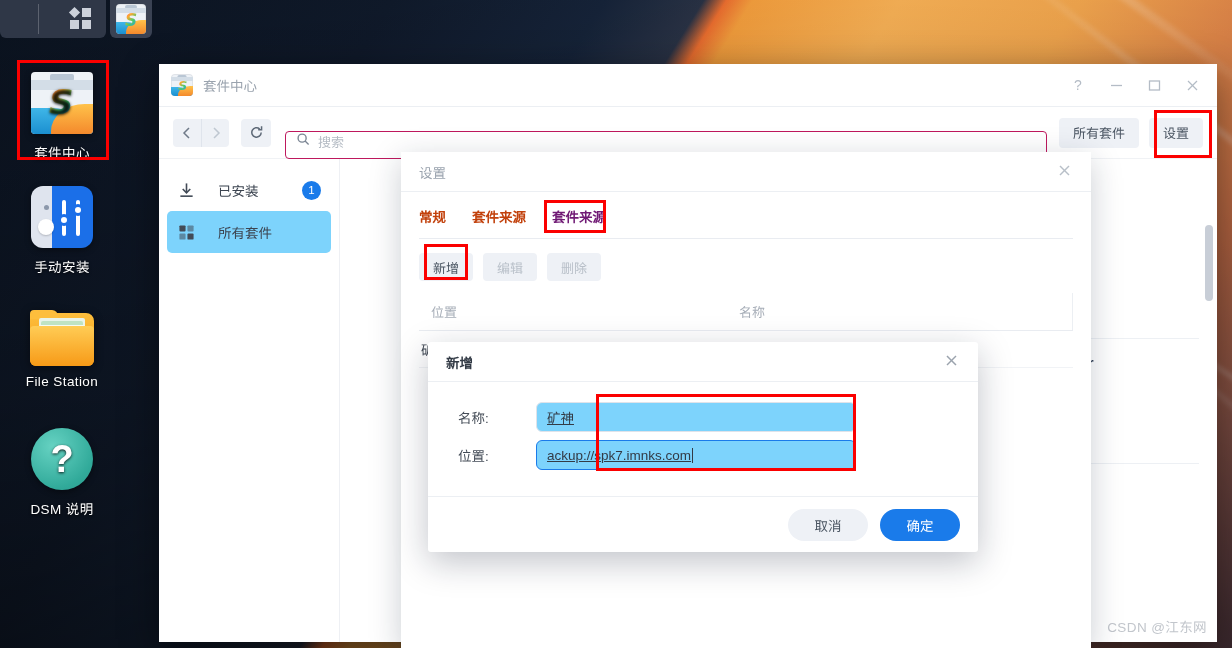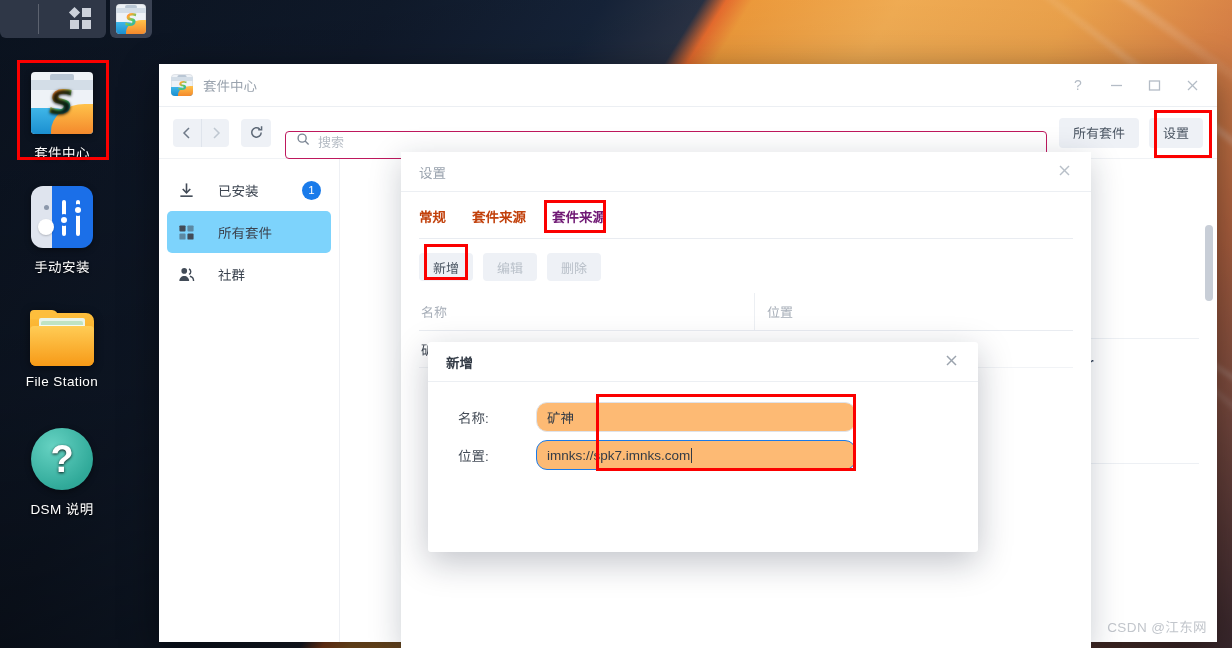--- a/index.html
+++ b/index.html
@@ -261,23 +261,23 @@
   .add-title {
     height: 40px; flex: 0 0 40px; display: flex; align-items: center;
     padding: 0 14px 0 18px; border-bottom: 1px solid #eceff3;
   }
   .add-title .t { color: #333b46; font-size: 13.5px; font-weight: bold; }
   .add-title .x { margin-left: auto; color: #9ba3ad; font-size: 15px; padding: 4px 6px; }
   .add-body { flex: 1; padding: 20px 18px 0 18px; }
   .frow { display: flex; align-items: center; margin-bottom: 8px; }
   .flabel { width: 90px; color: #444c57; font-size: 13.5px; padding-left: 12px; }
   .finput {
-    width: 320px; height: 30px; border: 1px solid #dfe3ea; border-radius: 11px;
+    width: 320px; height: 30px; border: 1px solid #dfe3ea; border-radius: 6px;
     display: flex; align-items: center; padding: 0 10px;
-    color: #333b46; font-size: 13.5px; background: #fdba74;
+    color: #333b46; font-size: 13.5px; background: #7dd3fc; text-decoration: underline;
   }
   .finput.focused { border-color: #1a7bea; }
   .caret {
     display: inline-block; width: 1px; height: 15px; background: #333b46;
     margin-left: 1px; vertical-align: -3px;
   }
   .add-foot {
     height: 56px; flex: 0 0 56px; border-top: 1px solid #eceff3;
     display: flex; align-items: center; justify-content: flex-end; gap: 12px; padding: 0 18px;
   }
@@ -450,30 +450,20 @@
       <div class="side-item active">
         <span class="side-icon">
           <svg width="17" height="17" viewBox="0 0 18 18">
               <rect x="1.5" y="1.5" width="6.5" height="6.5" rx="1" fill="currentColor"></rect>
               <rect x="10" y="1.5" width="6.5" height="6.5" rx="1" fill="currentColor" opacity=".55"></rect>
               <rect x="1.5" y="10" width="6.5" height="6.5" rx="1" fill="currentColor" opacity=".55"></rect>
               <rect x="10" y="10" width="6.5" height="6.5" rx="1" fill="currentColor"></rect>
             </svg>
         </span>
         <span>所有套件</span>
-      </div>
-      <div class="side-item">
-        <span class="side-icon">
-          <svg width="17" height="17" viewBox="0 0 18 18">
-              <circle cx="6.6" cy="5.2" r="3" fill="currentColor"></circle>
-              <path d="M1.4 16c0-3.2 2.3-5.4 5.2-5.4S11.8 12.8 11.8 16z" fill="currentColor"></path>
-              <path d="M11.6 3.2a3 3 0 0 1 0 5.6M12.6 10.9c2.3.5 3.9 2.5 3.9 5.1" fill="none" stroke="currentColor" stroke-width="1.5"></path>
-            </svg>
-        </span>
-        <span>社群</span>
       </div>
     </div>
 
     <div class="win-main">
       <div class="pkg-grid">
         <div class="pkg-card" style="top:56px; height:118px;">
           <div class="ctitle"></div>
           <div class="csub" style="margin-top:40px;">管理</div>
         </div>
         <div class="pkg-card" style="top:174px; height:125px;">
@@ -510,22 +500,22 @@
   <div class="dlg-tabs-rule"></div>
 
   <div class="dlg-buttons">
     <div class="sbtn">新增</div>
     <div class="sbtn disabled">编辑</div>
     <div class="sbtn disabled">删除</div>
   </div>
 
   <div class="srctable">
     <div class="thead">
+      <div class="th c2">位置</div>
       <div class="th c1">名称</div>
-      <div class="th c2">位置</div>
     </div>
     <div class="trow">
       <div class="td c1">矿</div>
       <div class="td c2">https://spk7.imnks.com/</div>
     </div>
   </div>
 </div>
 
 <div id="add-dialog">
   <div class="add-title">
@@ -540,24 +530,28 @@
   <div class="add-body">
     <div class="frow">
       <div class="flabel">名称:</div>
       <div class="finput">
         <span>矿神</span>
       </div>
     </div>
     <div class="frow">
       <div class="flabel">位置:</div>
       <div class="finput focused">
-        <span>imnks://spk7.imnks.com</span>
+        <span>ackup://spk7.imnks.com</span>
           <span class="caret"></span>
       </div>
     </div>
+  </div>
+  <div class="add-foot">
+    <div class="pbtn secondary">取消</div>
+    <div class="pbtn primary">确定</div>
   </div>
 </div>
 
 <div class="annot" style="left:17px; top:60px; width:92px; height:100px;"></div>
 <div class="annot" style="left:1154px; top:110px; width:58px; height:48px;"></div>
 <div class="annot" style="left:544px; top:200px; width:62px; height:33px;"></div>
 <div class="annot" style="left:424px; top:244px; width:44px; height:36px;"></div>
 <div class="annot" style="left:596px; top:394px; width:260px; height:77px;"></div>
 
 </body></html>

